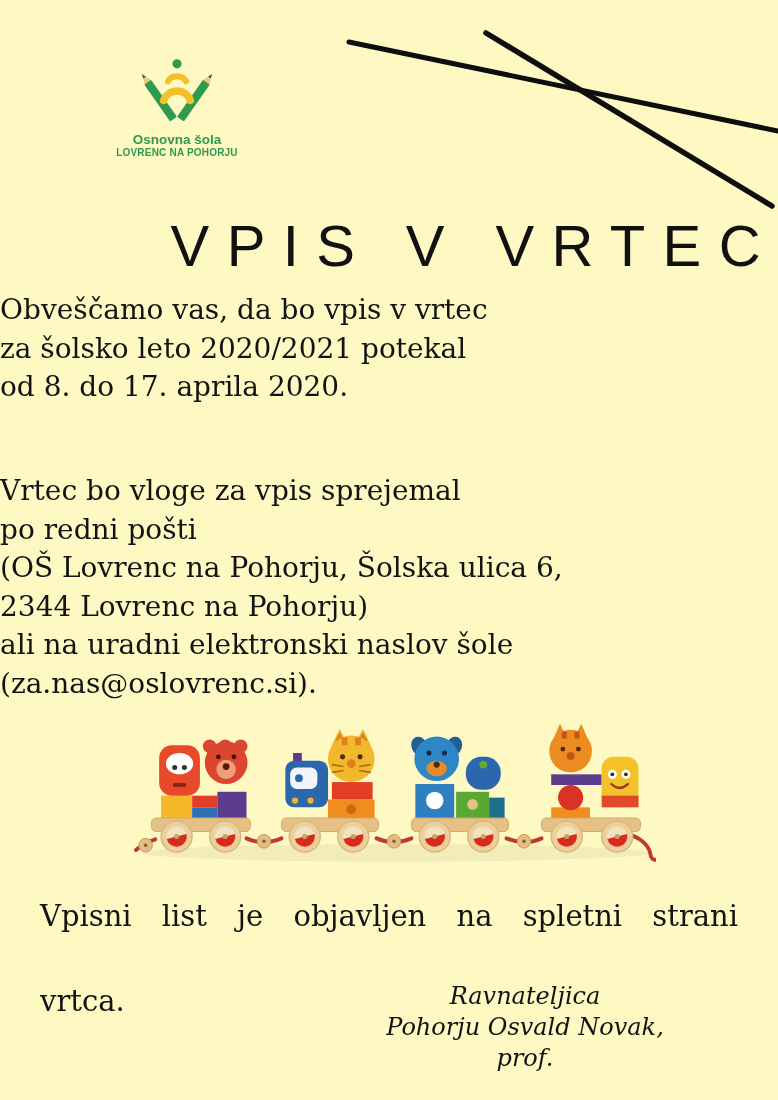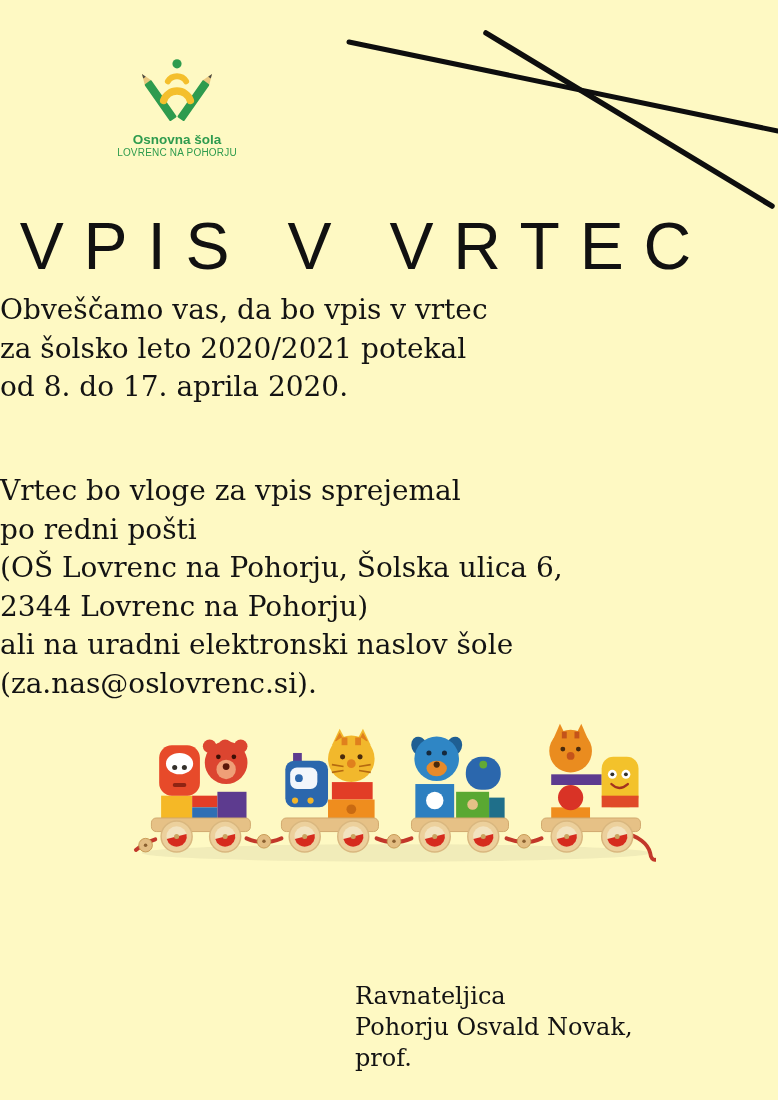--- a/index.html
+++ b/index.html
@@ -11,47 +11,47 @@
     overflow:hidden;
     font-family:"DejaVu Serif", serif;
     color:#141414;
   }
   
   .deco-lines{position:absolute;left:0;top:0;width:778px;height:230px;}
   
   .logo{position:absolute;left:92px;top:56px;width:170px;text-align:center;}
   .logo-icon{display:block;margin:0 auto;width:100px;height:74px;}
   .logo-name{font-family:"Liberation Sans",sans-serif;font-weight:bold;font-size:13.5px;line-height:15px;color:#2e9b4e;margin-top:2px;}
-  .logo-place{font-family:"Liberation Sans",sans-serif;font-weight:normal;font-size:10px;line-height:12px;letter-spacing:.2px;color:#2e9b4e;}
+  .logo-place{font-family:"Liberation Sans",sans-serif;font-weight:bold;font-size:10px;line-height:12px;letter-spacing:.2px;color:#2e9b4e;}
   
   .title{
     position:absolute;left:0;top:220px;width:778px;
-    text-align:left;
+    text-align:right;
     font-family:"Liberation Sans","DejaVu Sans",sans-serif;
-    font-size:66px;line-height:52px;font-weight:500;
+    font-size:58px;line-height:52px;font-weight:500;
     letter-spacing:.30em;padding-left:.30em;box-sizing:border-box;
     color:#111;
   }
   
   .para{
     position:absolute;left:0;width:778px;
     text-align:left;white-space:pre-line;
     font-size:28px;line-height:38.5px;color:#131313;
   }
   .para-intro{top:291px;}
   .para-details{top:472px;}
   
   .train{position:absolute;left:132px;top:700px;width:524px;height:170px;}
   
   .notice{position:absolute;left:40px;top:895px;width:698px;font-size:29px;line-height:42.5px;color:#131313;}
   .notice-line1{text-align:justify;}
   .notice-line1::after{content:"";display:inline-block;width:100%;height:0;}
   .notice-line2{text-align:left;}
   
-  .signature{position:absolute;left:355px;top:981px;width:340px;text-align:left;font-size:24px;line-height:31px;color:#131313;}
+  .signature{position:absolute;left:355px;top:981px;width:340px;text-align:center;font-size:24px;line-height:31px;color:#131313;font-style:italic;}
 </style>
 </head>
 <body>
 
 <div class="page">
 
   <svg class="deco-lines" viewBox="0 0 778 230">
     <line x1="349" y1="42" x2="778" y2="131" stroke="#0e0e0e" stroke-width="5" stroke-linecap="round"></line>
     <line x1="486" y1="33" x2="772" y2="206" stroke="#0e0e0e" stroke-width="5.5" stroke-linecap="round"></line>
   </svg>
@@ -216,19 +216,23 @@
       <rect x="456" y="30" width="5" height="7" fill="#c4531a"></rect>
       <circle cx="444" cy="48" r="2.5" fill="#4a2b0d"></circle>
       <circle cx="460" cy="48" r="2.5" fill="#4a2b0d"></circle>
       <circle cx="452" cy="55" r="4" fill="#c4531a"></circle>
       <rect x="422" y="119" width="102" height="14" rx="5" fill="#e6c186" stroke="#cfa76c" stroke-width="1"></rect>
       <use href="#wheel" x="448" y="138"></use>
       <use href="#wheel" x="500" y="138"></use>
     </g>
   </svg>
 
+  <div class="notice">
+    <div class="notice-line1">Vpisni list je objavljen na spletni strani</div>
+    <div class="notice-line2">vrtca.</div>
+  </div>
 
   <div class="signature">
     <div>Ravnateljica</div>
     <div>Pohorju Osvald Novak, prof.</div>
   </div>
 
 </div>
 
 </body></html>

